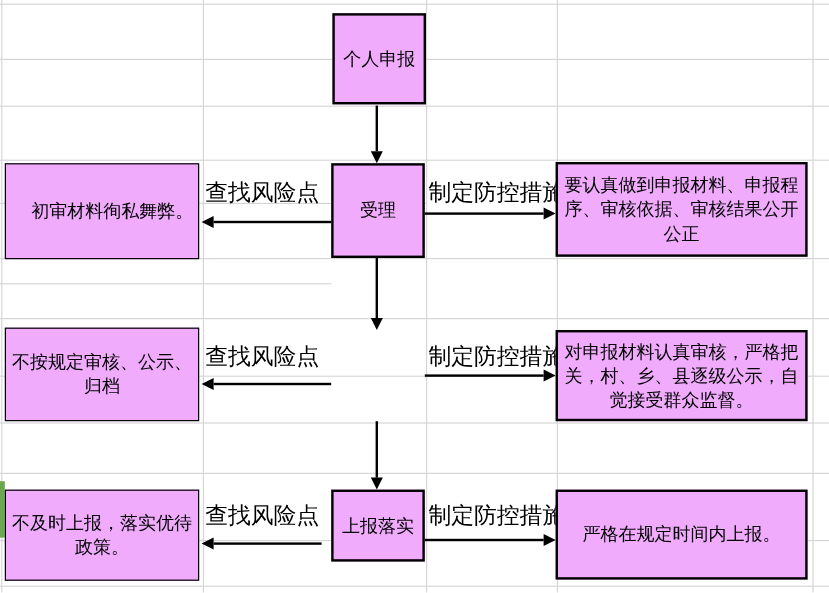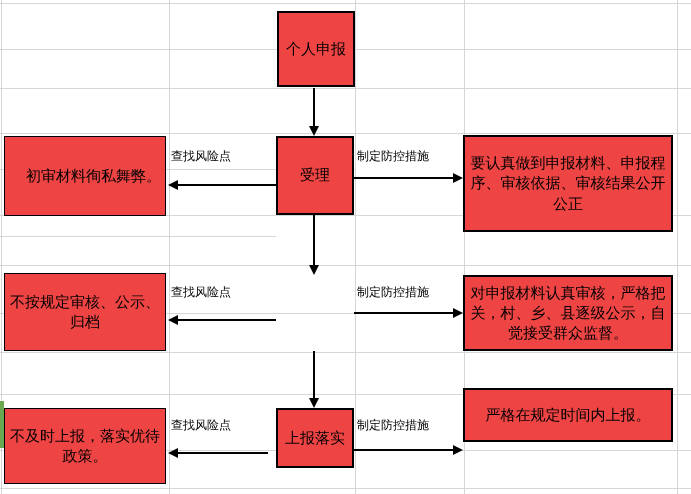--- a/index.html
+++ b/index.html
@@ -6,40 +6,40 @@
   .canvas {
     position:relative; width:691px; height:494px; background:#ffffff;
     font-family:"DejaVu Sans","Liberation Sans",sans-serif; color:#000000;
     overflow:hidden;
   }
   
   .hline { position:absolute; height:1px; background:#d6d6d6; left:0; width:691px; }
   .vline { position:absolute; width:1px; background:#d6d6d6; top:0; height:494px; }
   
   .box {
-    position:absolute; box-sizing:border-box; background:#ef4444;
+    position:absolute; box-sizing:border-box; background:#f0abfc;
     border:2px solid #000000; display:flex; align-items:center; justify-content:center;
     text-align:center; font-size:15px; line-height:1.35; padding:2px 4px;
   }
   .node  { width:78px; }
   .side-left  { left:4px;  width:162px; border-width:1px; }
   .side-right { left:463px; width:210px; }
   
   .aline-v { position:absolute; width:2px; background:#000000; }
   .aline-h { position:absolute; height:2px; background:#000000; }
   .ahead-down  { position:absolute; width:0; height:0;
                  border-left:5px solid transparent; border-right:5px solid transparent;
                  border-top:10px solid #000000; }
   .ahead-left  { position:absolute; width:0; height:0;
                  border-top:5px solid transparent; border-bottom:5px solid transparent;
                  border-right:10px solid #000000; }
   .ahead-right { position:absolute; width:0; height:0;
                  border-top:5px solid transparent; border-bottom:5px solid transparent;
                  border-left:10px solid #000000; }
-  .alabel { position:absolute; font-size:12px; white-space:nowrap; }
+  .alabel { position:absolute; font-size:19px; white-space:nowrap; }
   .green-marker { position:absolute; left:0; top:401px; width:4px; height:47px; background:#6aa84f; }
 </style>
 </head>
 <body>
 
 <div class="canvas">
 
   <div class="hline" style="top:3px"></div>
   <div class="hline" style="top:49px"></div>
   <div class="hline" style="top:88px"></div>
@@ -91,21 +91,21 @@
   </div>
   <div class="box side-left" style="top:136px; height:80px;justify-content:flex-end;">
     <span>初审材料徇私舞弊。</span>
   </div>
 
   <div class="alabel" style="left:357px; top:148px;">制定防控措施</div>
   <div>
     <div class="aline-h" style="left:354px; top:177px; width:99px;"></div>
     <div class="ahead-right" style="left:453px; top:173px;"></div>
   </div>
-  <div class="box side-right" style="top:135px; height:97px;">
+  <div class="box side-right" style="top:135px; height:79px;">
     <span>要认真做到申报材料、申报程序、审核依据、审核结果公开公正</span>
   </div>
 
   <div class="alabel" style="left:171px; top:284px;">查找风险点</div>
   <div>
     <div class="aline-h" style="left:178px; top:319px; width:98px;"></div>
     <div class="ahead-left" style="left:168px; top:315px;"></div>
   </div>
   <div class="box side-left" style="top:273px; height:78px;">
     <span>不按规定审核、公示、归档</span>
@@ -127,17 +127,17 @@
   </div>
   <div class="box side-left" style="top:408px; height:76px;">
     <span>不及时上报，落实优待政策。</span>
   </div>
 
   <div class="alabel" style="left:357px; top:417px;">制定防控措施</div>
   <div>
     <div class="aline-h" style="left:354px; top:449px; width:99px;"></div>
     <div class="ahead-right" style="left:453px; top:445px;"></div>
   </div>
-  <div class="box side-right" style="top:388px; height:54px;text-align:right;">
+  <div class="box side-right" style="top:408px; height:75px;text-align:right;">
     <span>严格在规定时间内上报。</span>
   </div>
 
 </div>
 
 </body></html>

